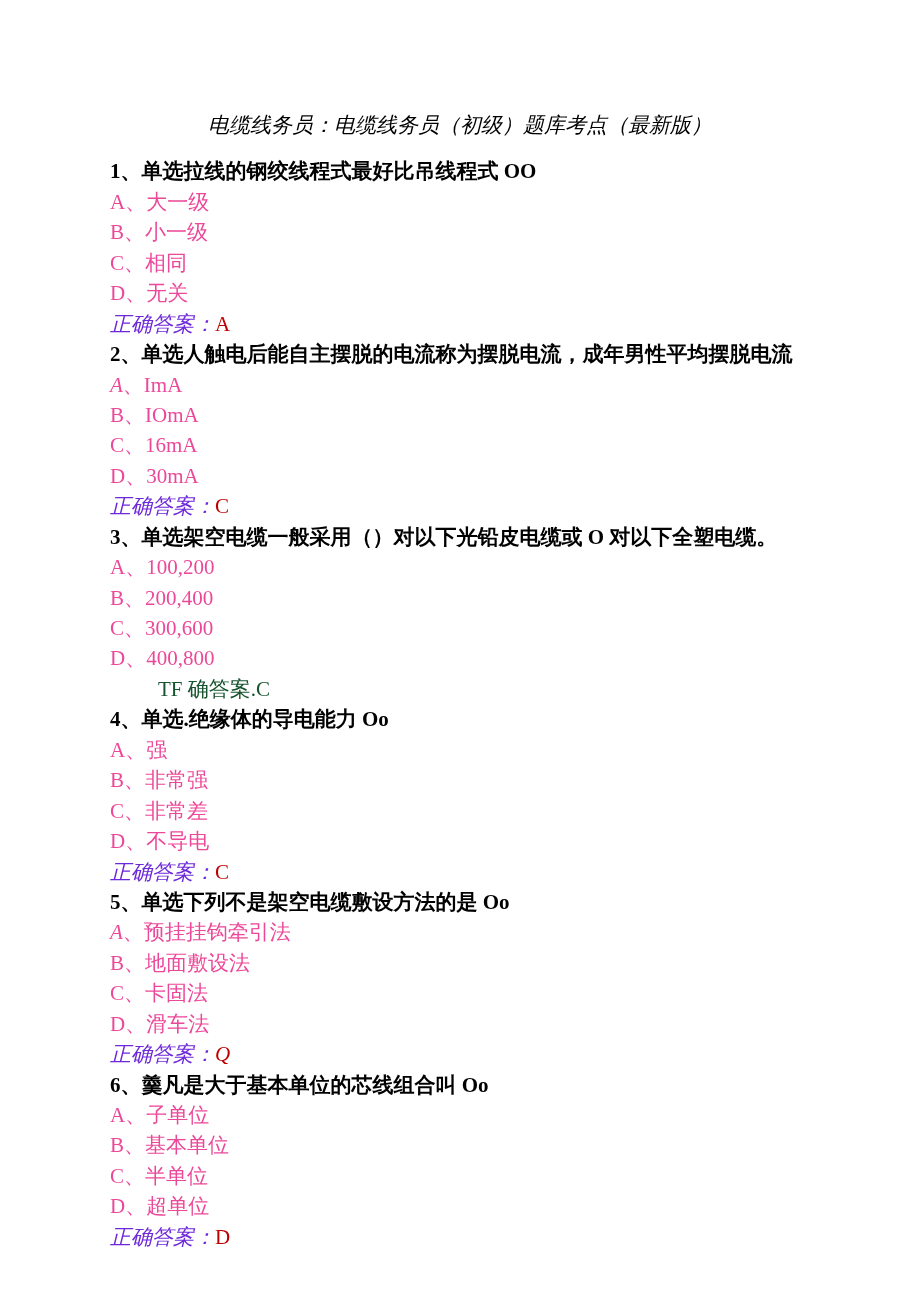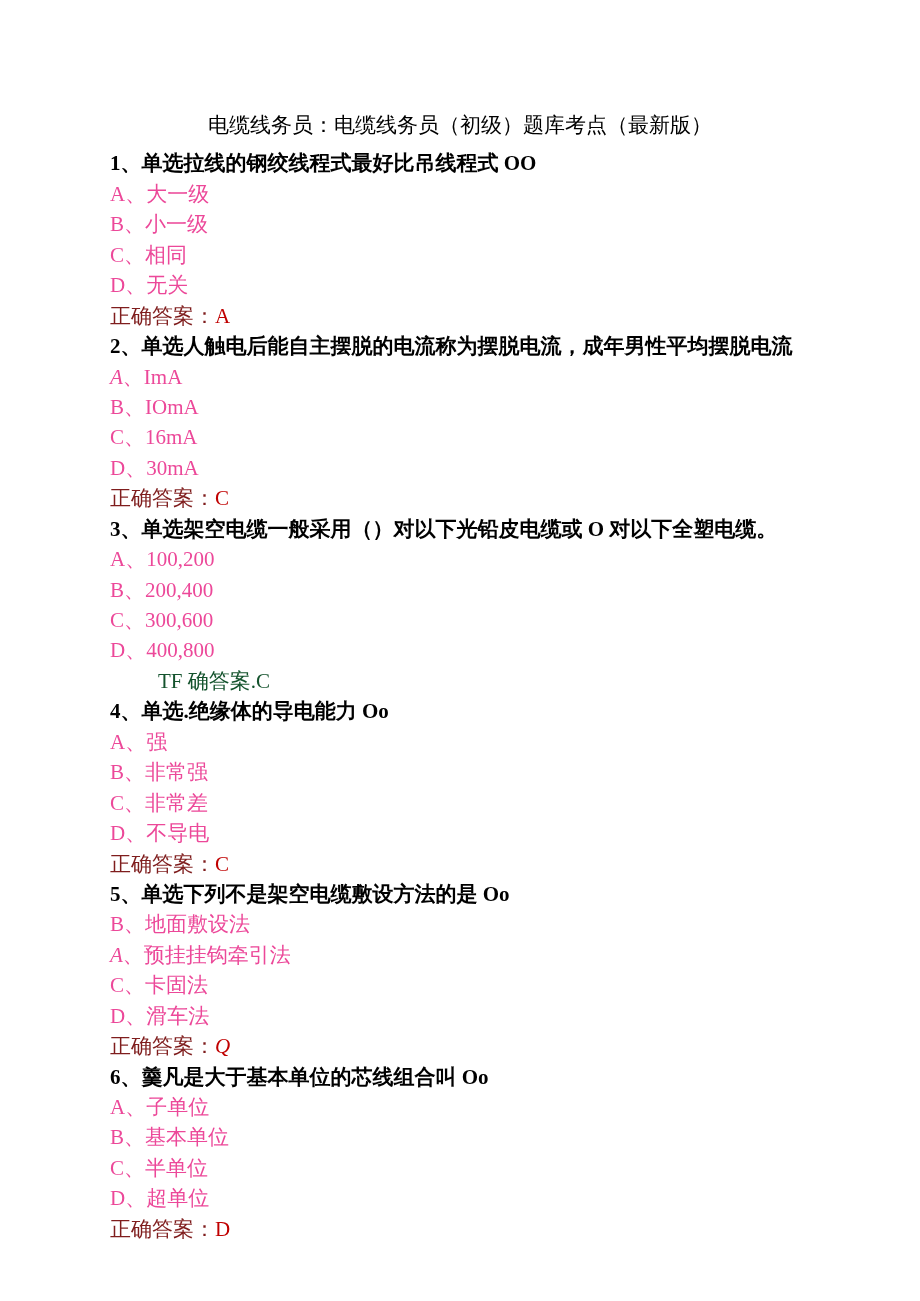--- a/index.html
+++ b/index.html
@@ -11,37 +11,39 @@
       background: #ffffff;
       font-family: "SimSun", "宋体", serif;
       font-size: 21px;
       line-height: 1.45;
       color: #000000;
       padding: 110px 110px 60px 110px;
       width: 920px;
     }
     .title {
       text-align: center;
-      margin-bottom: 8px;
+      margin-bottom: 16px;
+      font-style: italic;
     }
     .question-stem {
       color: #000000;
       font-weight: bold;
     }
     .option {
       color: #ec4899;
     }
     .option-italic {
       font-style: italic;
     }
     .answer {
       color: #c00000;
     }
     .answer-label {
-      color: #7f1d1d;
+      color: #6d28d9;
+      font-style: italic;
     }
     .answer-value {
       color: #c00000;
     }
     .answer-value-italic {
       font-style: italic;
       color: #c00000;
     }
     .tf-answer {
       color: #14532d;
@@ -87,22 +89,22 @@
   <div class="question-stem">4、单选.绝缘体的导电能力 Oo</div>
   <div class="option">A、强</div>
   <div class="option">B、非常强</div>
   <div class="option">C、非常差</div>
   <div class="option">D、不导电</div>
   <div class="answer"><span class="answer-label">正确答案：</span><span class="answer-value">C</span></div>
 </div>
 
 <div>
   <div class="question-stem">5、单选下列不是架空电缆敷设方法的是 Oo</div>
+  <div class="option"><span class="option-italic">A</span><span>、预挂挂钩牵引法</span></div>
   <div class="option">B、地面敷设法</div>
-  <div class="option"><span class="option-italic">A</span><span>、预挂挂钩牵引法</span></div>
   <div class="option">C、卡固法</div>
   <div class="option">D、滑车法</div>
   <div class="answer"><span class="answer-label">正确答案：</span><span class="answer-value-italic">Q</span></div>
 </div>
 
 <div>
   <div class="question-stem">6、羹凡是大于基本单位的芯线组合叫 Oo</div>
   <div class="option">A、子单位</div>
   <div class="option">B、基本单位</div>
   <div class="option">C、半单位</div>

